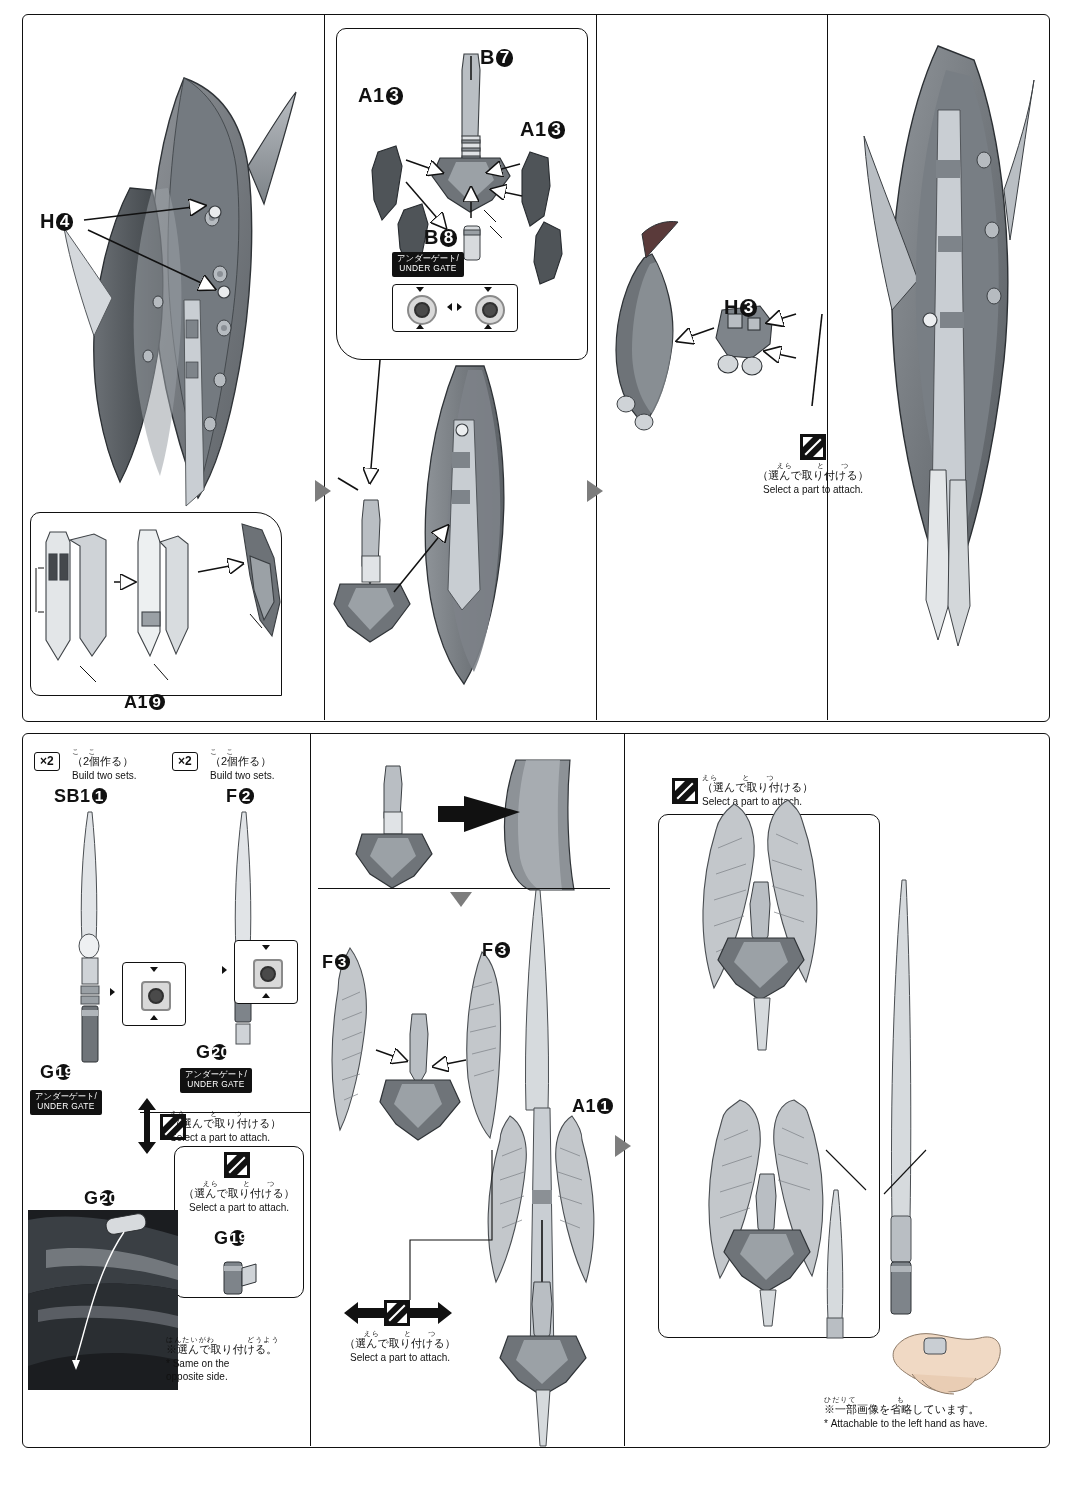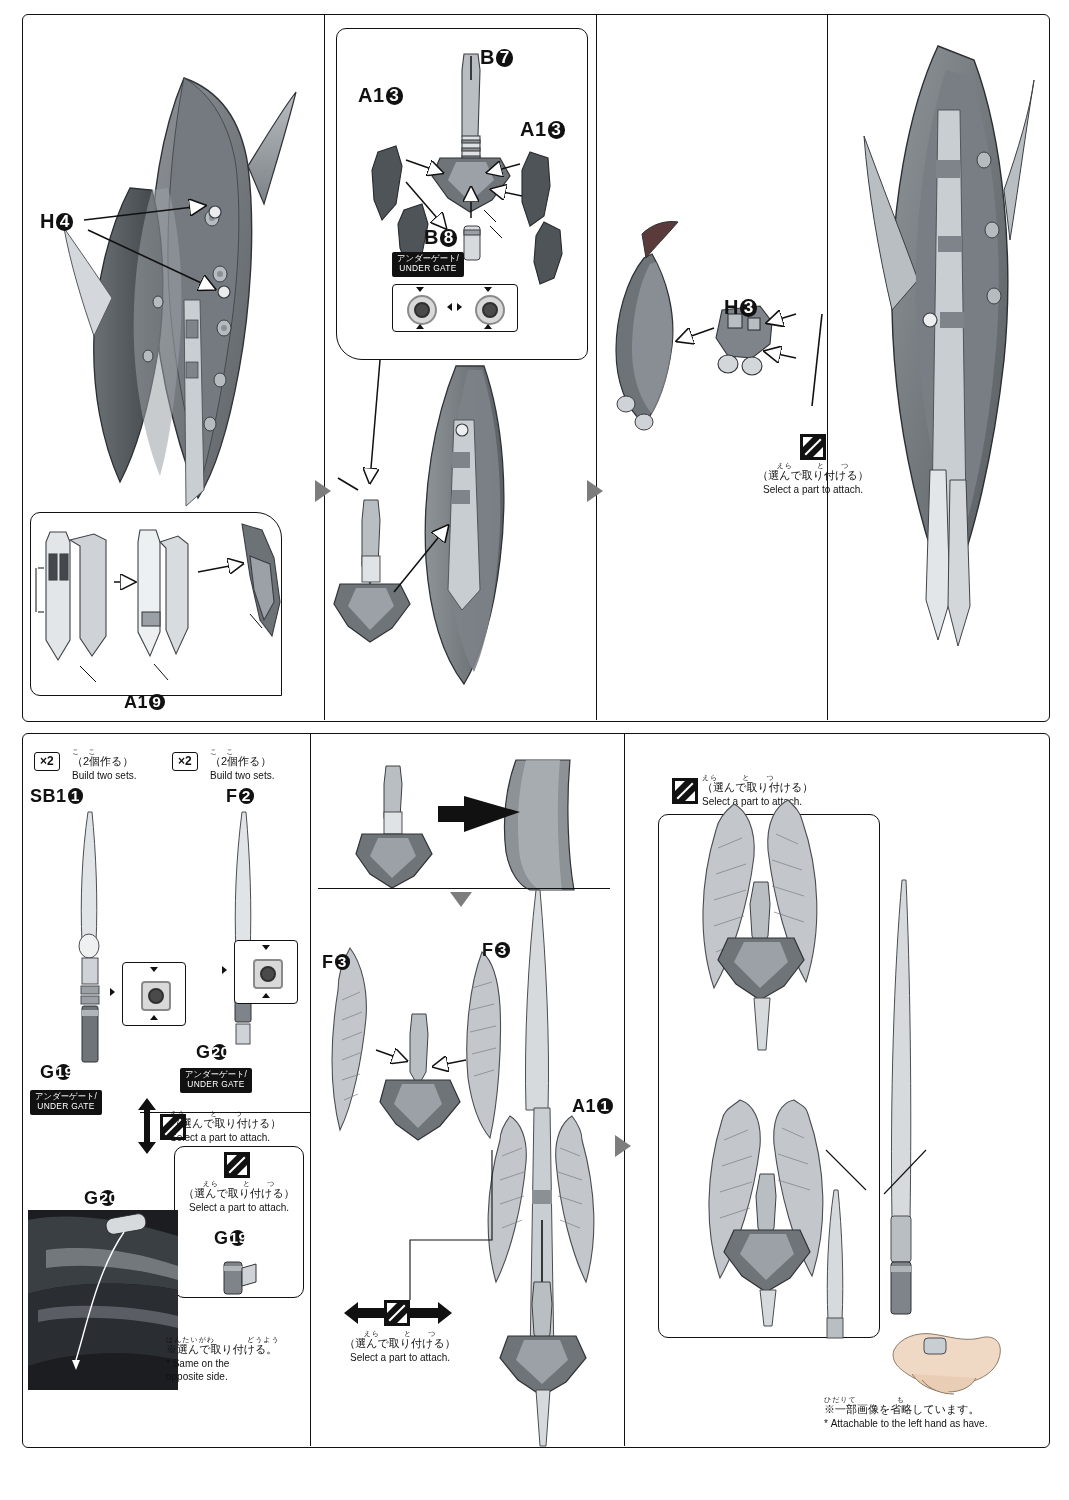--- a/index.html
+++ b/index.html
@@ -395,21 +395,21 @@
     <span class="jp">（2個作る）</span><br>
     <span class="en">Build two sets.</span>
   </div>
   <div class="x2" style="left:172px;top:752px;"><span>×2</span></div>
   <div class="note" style="left:210px;top:748px;">
     <span class="ruby">こ　こ</span>
     <span class="jp">（2個作る）</span><br>
     <span class="en">Build two sets.</span>
   </div>
 
-  <div class="lbl mid" style="left:30px;top:786px;">
+  <div class="lbl mid" style="left:54px;top:786px;">
     <span>SB1</span><span class="num">1</span>
   </div>
   <div class="lbl mid" style="left:226px;top:786px;">
     <span>F</span><span class="num">2</span>
   </div>
 
   <div class="svgwrap" style="left:60px;top:812px;width:70px;height:260px;">
     <svg width="70" height="260" viewBox="0 0 70 260">
       <path d="M28 0 C22 40 20 90 22 130 L36 130 C38 90 36 40 32 0 Z" fill="#e1e4e7" stroke="#4a4e52" stroke-width="1"></path>
       <ellipse cx="29" cy="134" rx="10" ry="12" fill="#eef0f2" stroke="#4a4e52" stroke-width="1"></ellipse>

